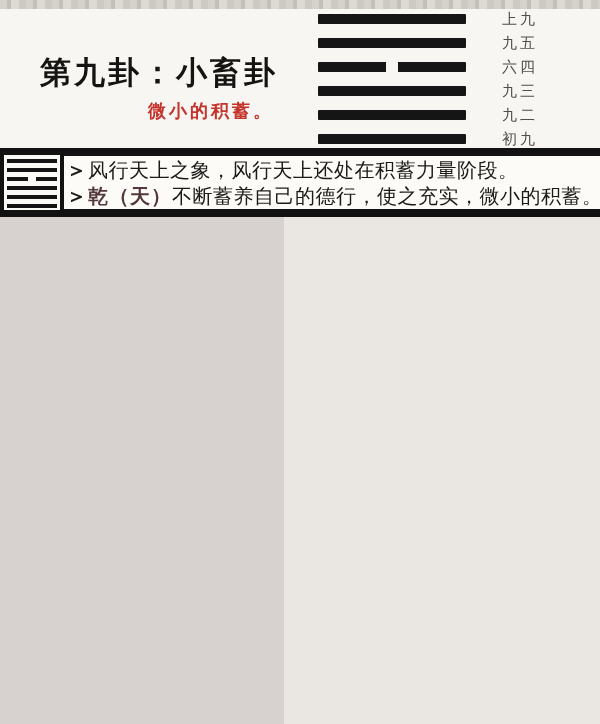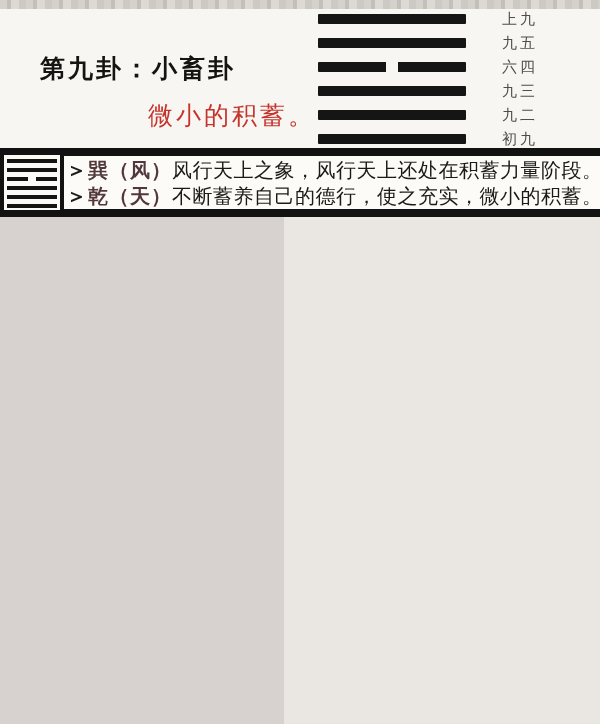--- a/index.html
+++ b/index.html
@@ -13,26 +13,26 @@
   }
   
   .texture-strip{
     position:absolute;left:0;top:0;width:600px;height:9px;
     background:repeating-linear-gradient(90deg,#ccc8c2 0 7px,#b6b2ac 7px 11px,#d6d2cc 11px 19px,#c2beb8 19px 26px);
     opacity:.8;
   }
   
   .title{
     position:absolute;left:40px;top:52px;
-    font-size:25px;font-weight:bold;letter-spacing:3px;color:#161412;
+    font-size:31px;font-weight:bold;letter-spacing:3px;color:#161412;
     white-space:nowrap;
   }
   .subtitle{
     position:absolute;left:148px;top:99px;
-    font-size:25px;font-weight:normal;letter-spacing:3px;color:#c5342c;
+    font-size:18px;font-weight:bold;letter-spacing:3px;color:#c5342c;
     white-space:nowrap;
   }
   
   .hexagram{position:absolute;left:298px;top:7px;}
   .hx-row{display:flex;align-items:center;height:24px;margin-left:20px;}
   .hx-line{width:148px;height:10px;background:#151515;border-radius:1px;}
   .hx-row.t-broken .hx-line{
     background:linear-gradient(90deg,#151515 0 46%,transparent 46% 54%,#151515 54% 100%);
   }
   .hx-label{margin-left:36px;font-size:15px;letter-spacing:3px;color:#514d49;}
@@ -112,21 +112,20 @@
         <div class="hx-label">初九</div>
       </div>
   </div>
 
   <div class="bar-top"></div>
 
   <div class="trigram-strip">
     <div class="trigram-rows">
       <div class="tg-row">
           <span class="tg-marker">＞</span>
-          <span class="tg-name">巽（风）</span>
           <span class="tg-text">风行天上之象，风行天上还处在积蓄力量阶段。</span>
         </div>
         <div class="tg-row">
           <span class="tg-marker">＞</span>
           <span class="tg-name">乾（天）</span>
           <span class="tg-text">不断蓄养自己的德行，使之充实，微小的积蓄。</span>
         </div>
     </div>
   </div>
 

